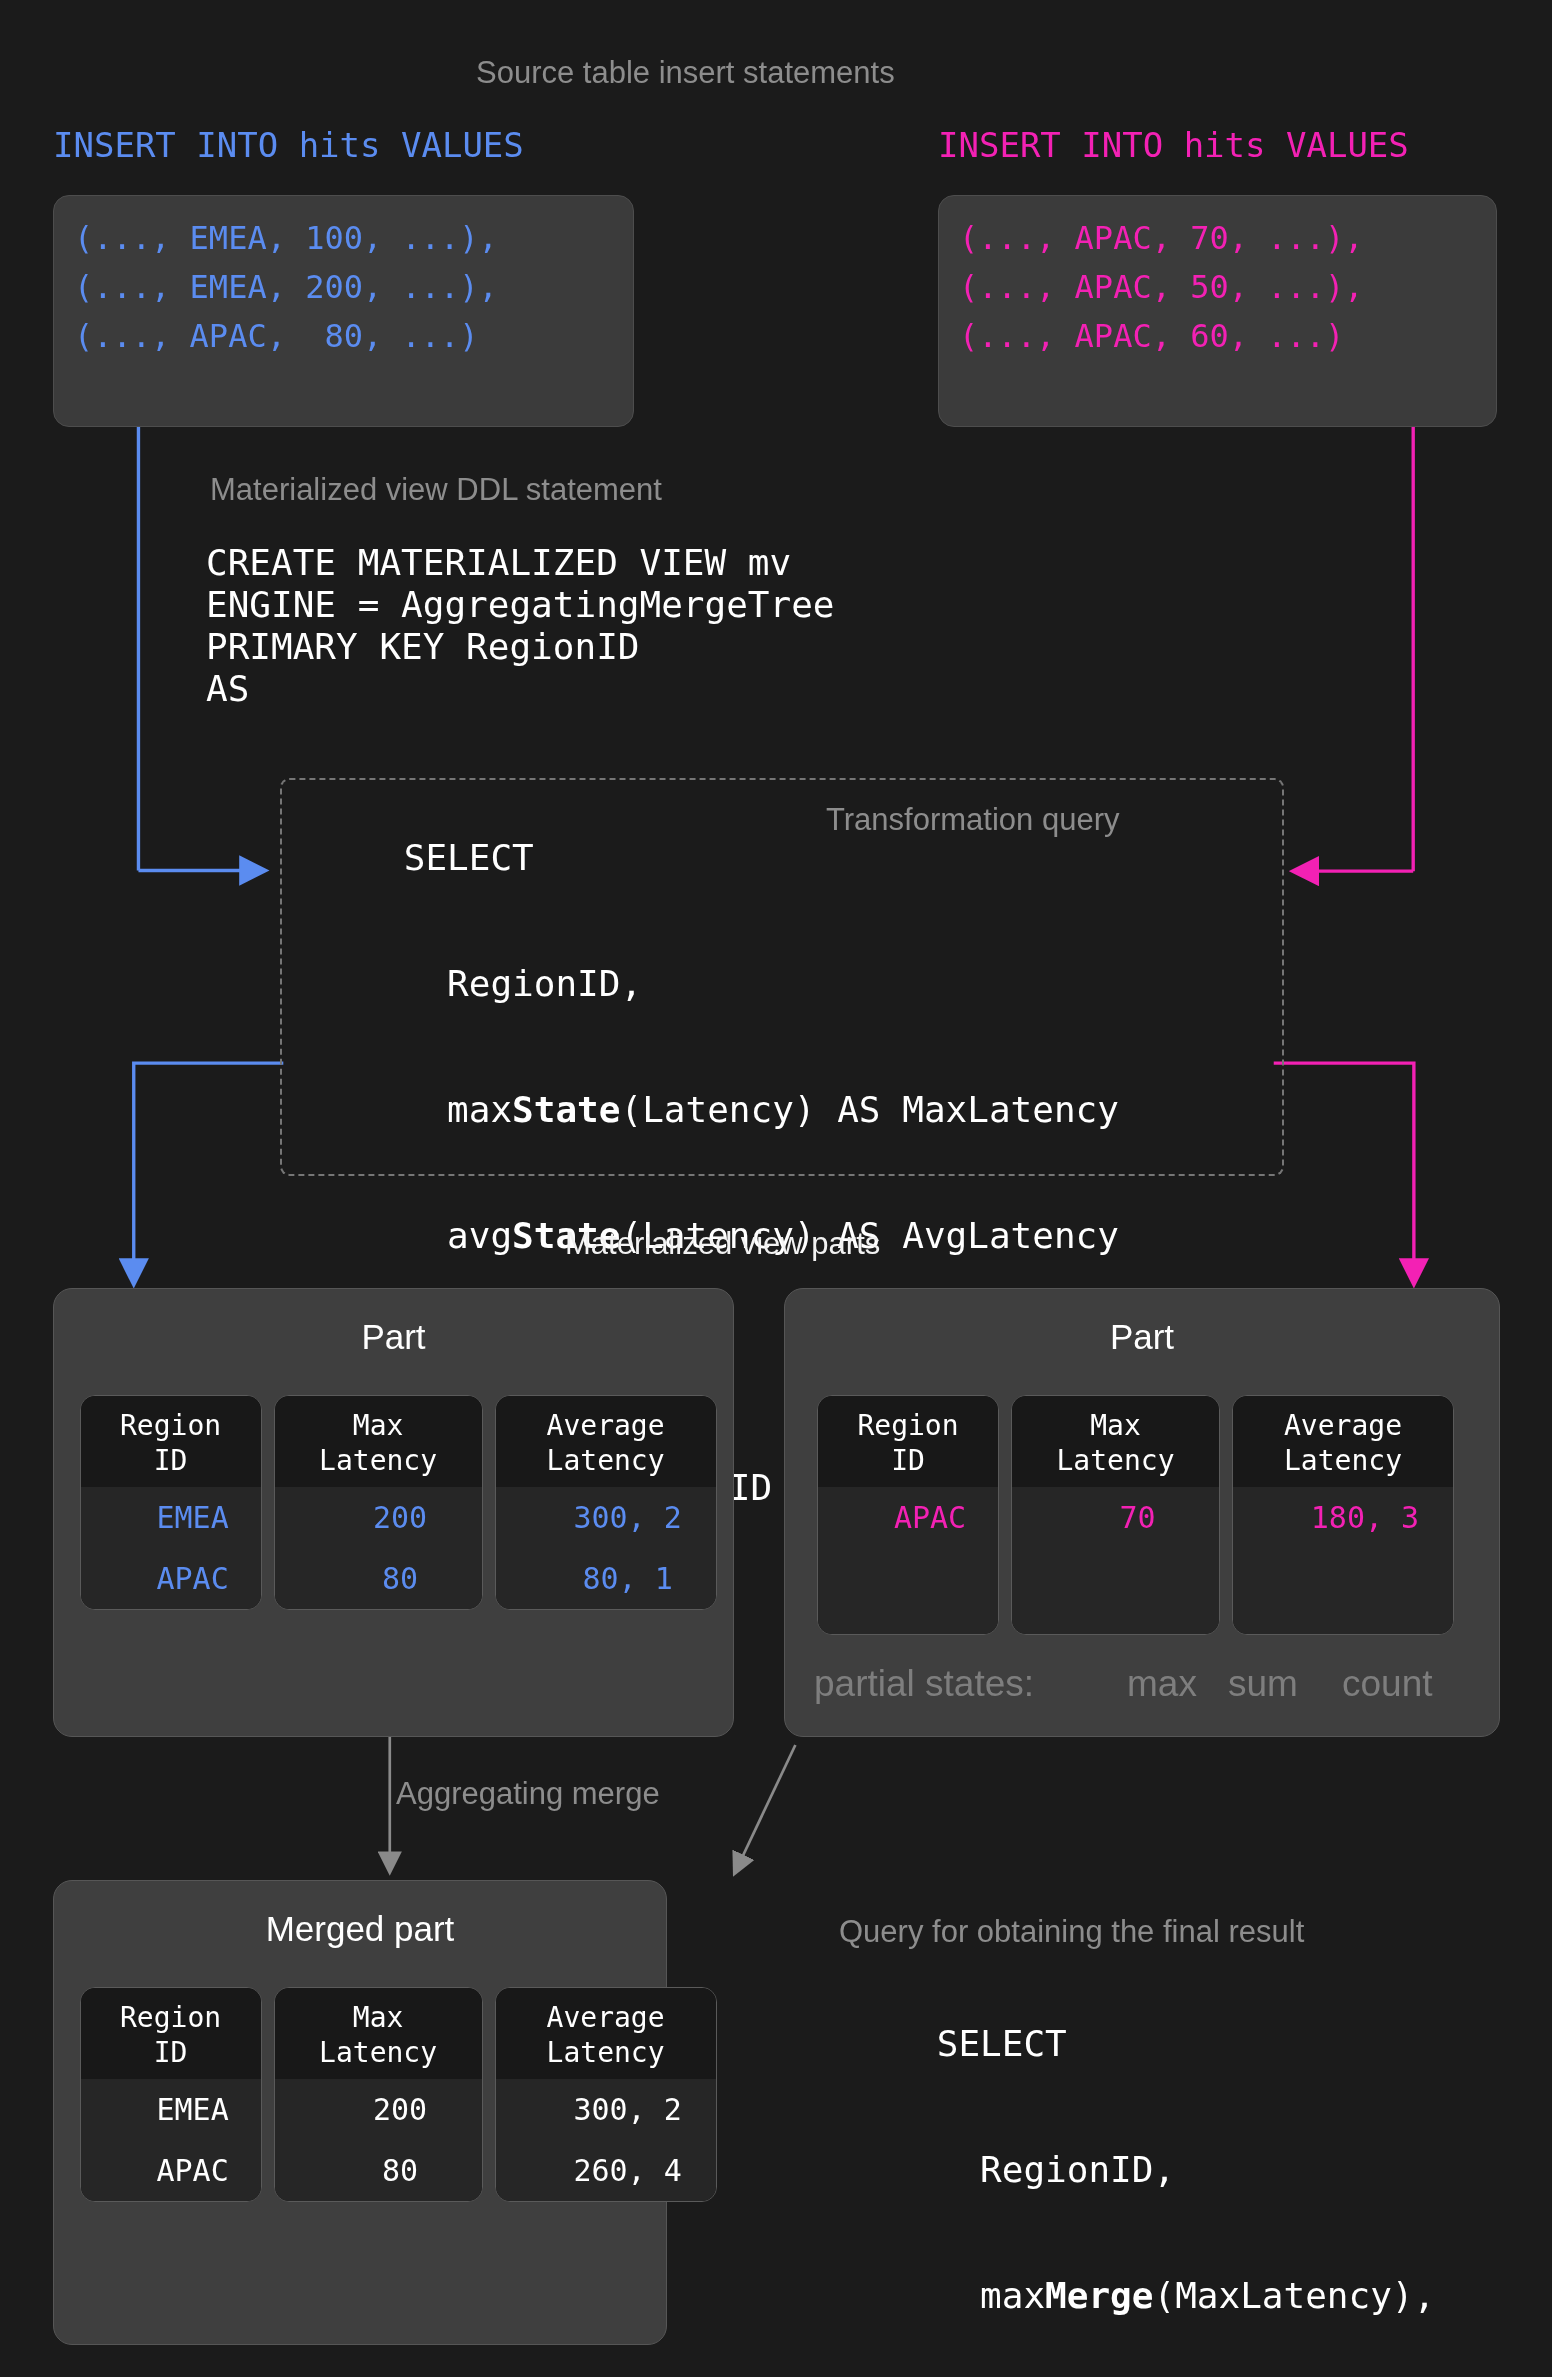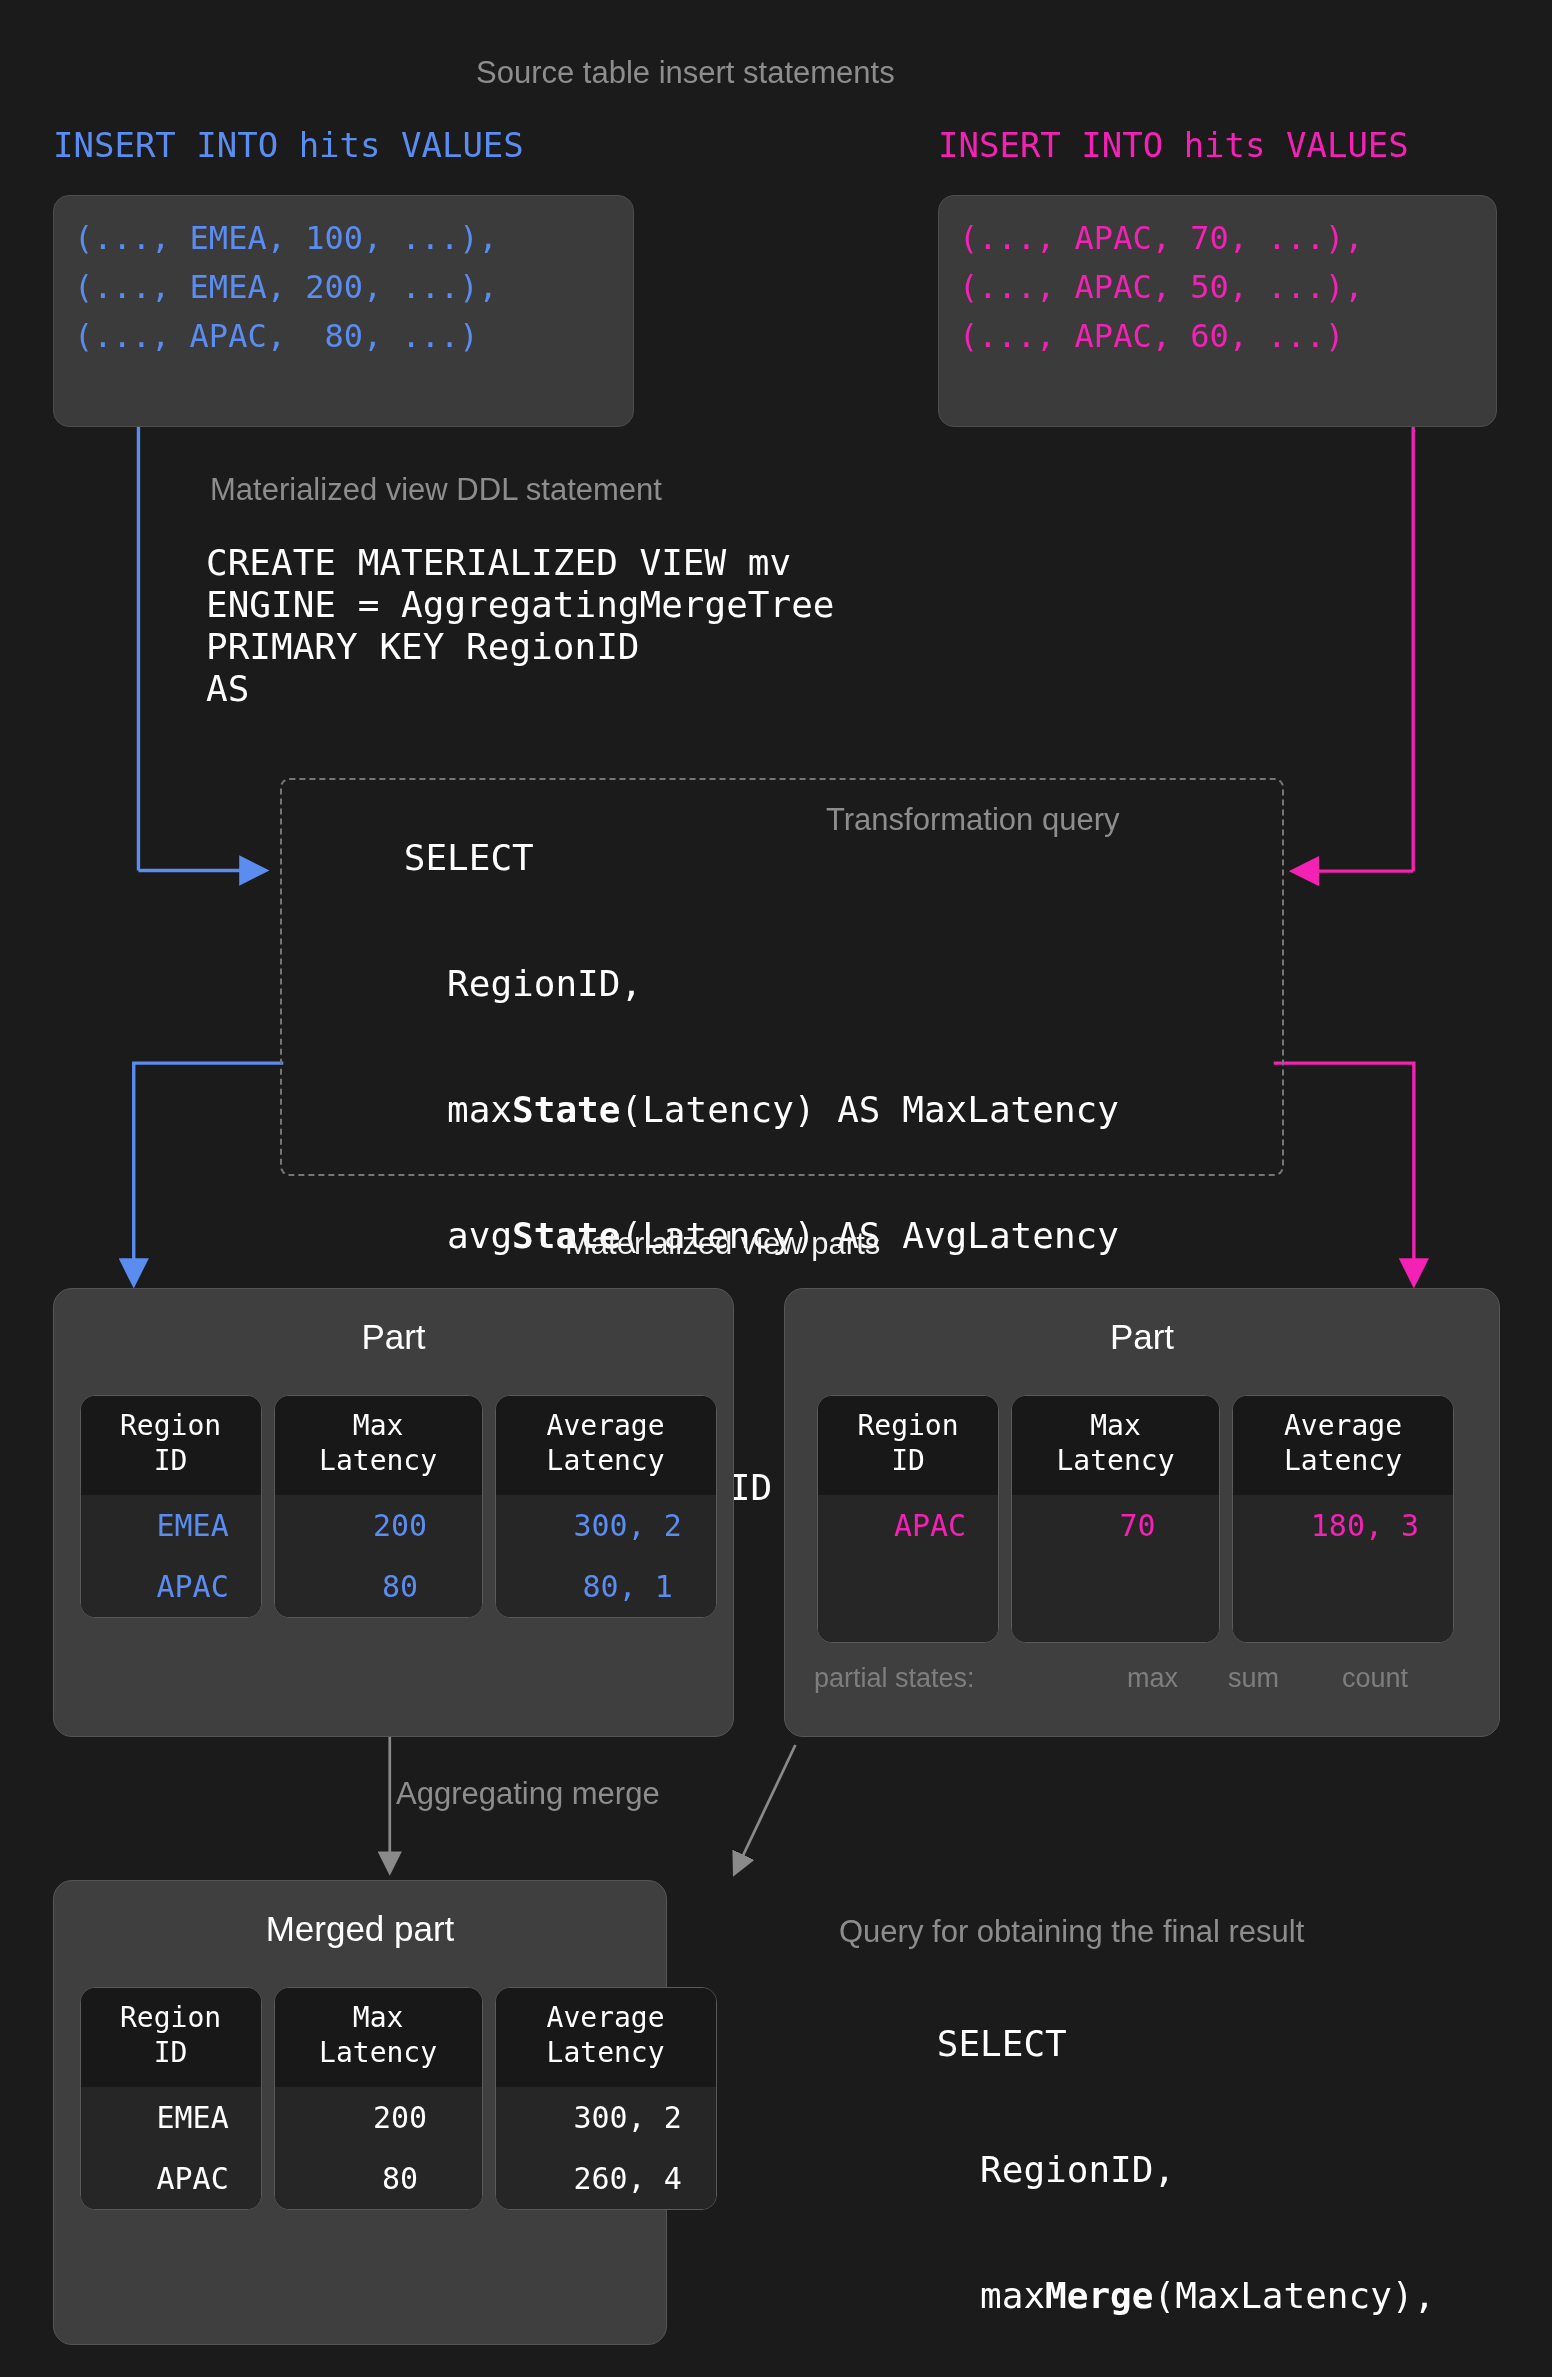--- a/index.html
+++ b/index.html
@@ -92,21 +92,21 @@
     border: 0.7px solid #5a5a5a;
     box-sizing: border-box;
     overflow: hidden;
   }
   .col-head {
     background: #181818;
     text-align: center;
     font-size: 28px;
     line-height: 35px;
     color: #ffffff;
-    padding: 12px 0 17px 0;
+    padding: 12px 0 9px 0;
     white-space: pre-line;
   }
   .col-body {
     background: #262626;
     text-align: center;
     padding-left: 44px;
   }
   .col-cell {
     font-size: 30px;
     line-height: 31px;
@@ -127,21 +127,21 @@
   
   svg.overlay {
     position: absolute; left: 0; top: 0;
     width: 1553px; height: 2377px;
     pointer-events: none;
   }
 
   .small-caption {
     font-family: "Liberation Sans", sans-serif;
     color: #7e7e7e;
-    font-size: 27px;
+    font-size: 37px;
     white-space: nowrap;
   }
 </style>
 </head>
 <body>
 
 <svg class="overlay" viewBox="0 0 2304 3528">
   <defs>
     <marker id="ah-blue" markerWidth="9" markerHeight="9" refX="7.5" refY="4.5" orient="auto">
       <path d="M0,0 L9,4.5 L0,9 z" fill="#5b8cf0"></path>

